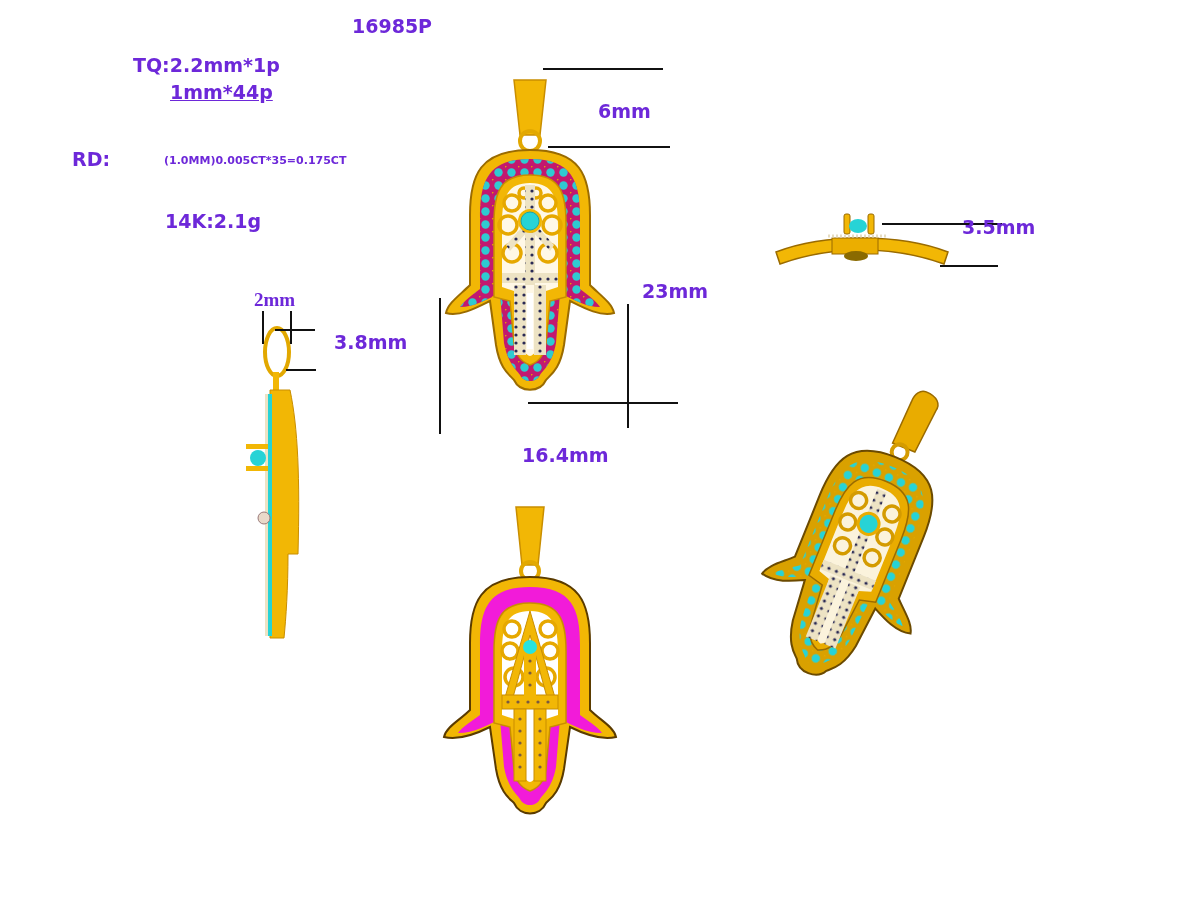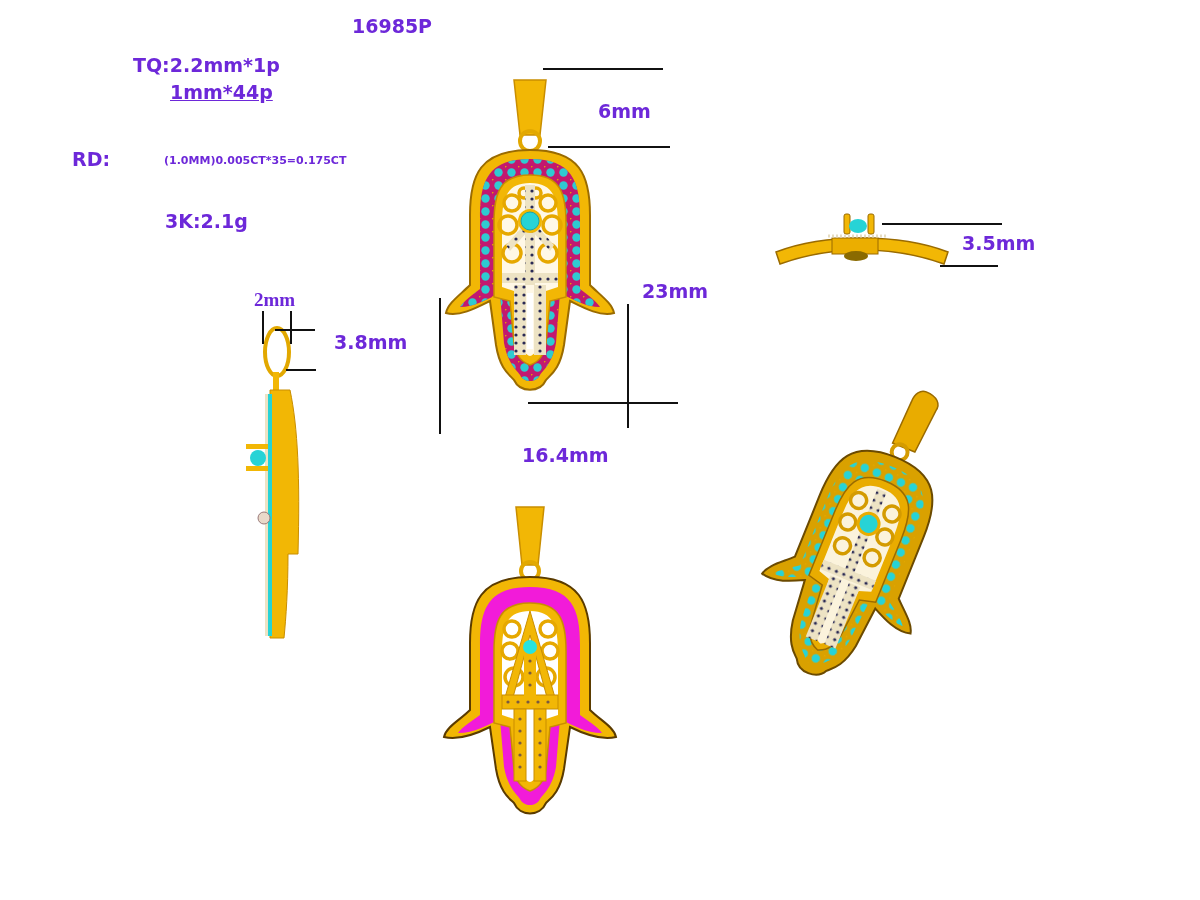--- a/index.html
+++ b/index.html
@@ -15,21 +15,21 @@
 </head>
 <body>
 
 <div class="lbl big" style="left:352px; top:15px;">16985P</div>
 <div class="lbl big" style="left:133px; top:54px;">
   <span>TQ:</span><span>2.2mm*1p</span>
 </div>
 <div class="lbl big" style="left:170px; top:81px;text-decoration:underline;">1mm*44p</div>
 <div class="lbl big" style="left:72px; top:148px;">RD:</div>
 <div class="lbl small" style="left:124px; top:154px;margin-left:40px;">(1.0MM)0.005CT*35=0.175CT</div>
-<div class="lbl big" style="left:165px; top:210px;">3K:2.1g</div>
+<div class="lbl big" style="left:165px; top:210px;">14K:2.1g</div>
 
 <svg style="left:440px; top:75px;" width="180" height="330" viewBox="0 0 180 330">
   <defs>
     <pattern id="tq" x="0" y="0" width="13" height="13" patternUnits="userSpaceOnUse">
       <circle cx="6.5" cy="6.5" r="4.2" fill="#27D3D6"></circle>
       <circle cx="0" cy="0" r="1.6" fill="#E2A800"></circle>
     </pattern>
     <pattern id="dia" x="0" y="0" width="8" height="8" patternUnits="userSpaceOnUse">
       <rect width="8" height="8" fill="#EDE3C4"></rect>
       <circle cx="4" cy="4" r="1.6" fill="#2a2a55"></circle>
@@ -84,21 +84,21 @@
   <path d="M4 44 C30 34 60 30 90 30 C120 30 150 34 176 44 L172 56 C150 48 120 42 90 42 C60 42 30 48 8 56 Z" fill="#F2B705" stroke="#9a6b00" stroke-width="1.5"></path>
   <rect x="60" y="30" width="46" height="16" fill="#EBAE00" stroke="#9a6b00" stroke-width="1"></rect>
   <ellipse cx="84" cy="48" rx="12" ry="5" fill="#8a6a00"></ellipse>
   <rect x="72" y="6" width="6" height="20" rx="2" fill="#F2B705" stroke="#9a6b00" stroke-width="1"></rect>
   <rect x="96" y="6" width="6" height="20" rx="2" fill="#F2B705" stroke="#9a6b00" stroke-width="1"></rect>
   <ellipse cx="86" cy="18" rx="9" ry="7" fill="#27D3D6"></ellipse>
   <path d="M56 28 L116 28" stroke="#e5dcc2" stroke-width="3" stroke-dasharray="2 2"></path>
 </svg>
 <div class="line" style="left:882px; top:223px; width:120px; height:2px;"></div>
 <div class="line" style="left:940px; top:265px; width:58px; height:2px;"></div>
-<div class="lbl med" style="left:962px; top:232px;">3.5mm</div>
+<div class="lbl med" style="left:962px; top:216px;">3.5mm</div>
 
 <svg style="left:240px; top:318px;" width="70" height="325" viewBox="0 0 70 325">
   <ellipse cx="37" cy="34" rx="12" ry="24" fill="none" stroke="#E2A800" stroke-width="4"></ellipse>
   <rect x="33" y="54" width="6" height="20" fill="#F2B705"></rect>
   <path d="M30 72 L50 72 C58 110 60 160 58 236 L48 236 C48 270 46 300 44 320 L30 320 Z" fill="#F2B705" stroke="#C98E00" stroke-width="1"></path>
   <path d="M28 76 L32 76 L32 318 L28 318 Z" fill="#27D3D6"></path>
   <path d="M25 76 L28 76 L28 318 L25 318 Z" fill="#EDE3C4"></path>
   <rect x="6" y="126" width="22" height="5" fill="#F2B705"></rect>
   <rect x="6" y="148" width="22" height="5" fill="#F2B705"></rect>
   <circle cx="18" cy="140" r="8" fill="#27D3D6"></circle>

